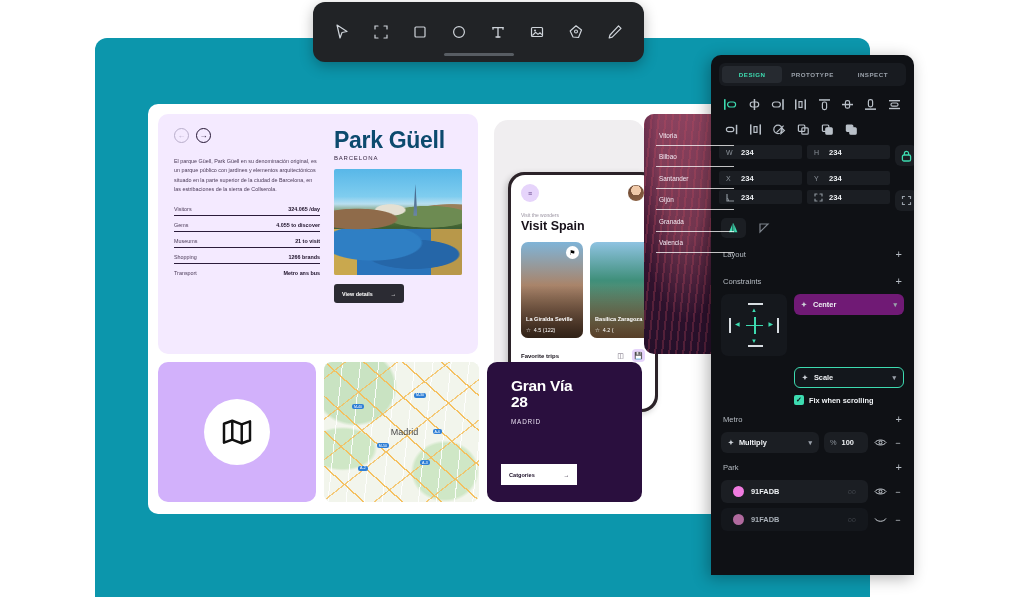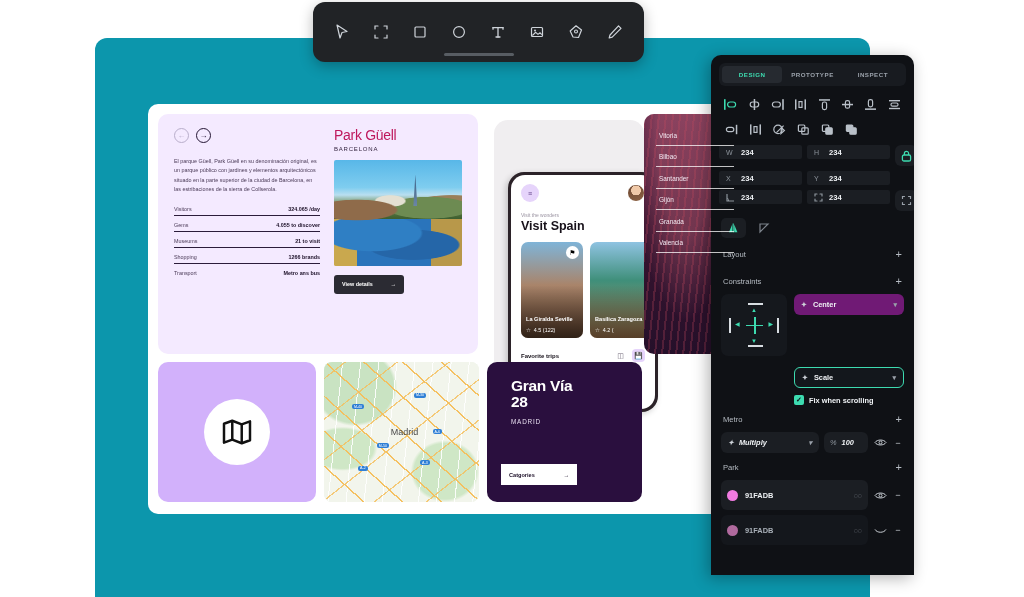--- a/index.html
+++ b/index.html
@@ -61,21 +61,21 @@
     border-top: 1px solid #2b1c3a;
     padding: 5.5px 0 3.5px;
     font-size: 5.4px;
   }
   .stat-row:first-of-type { border-top: none; padding-top: 0; }
   .stat-label { color: #4a3a57; }
   .stat-value { color: #1c1028; font-weight: bold; }
 
   .info-right { flex: 1; display: flex; flex-direction: column; }
   .park-title {
-    font-size: 14px; font-weight: normal; color: #be185d;
+    font-size: 23px; font-weight: bold; color: #0c4a6e;
     letter-spacing: -0.3px; line-height: 1.05;
   }
   .park-sub {
     font-size: 6px; color: #34243f; letter-spacing: 0.8px;
     margin-top: 3px; margin-bottom: 8px;
   }
   .park-photo {
     width: 100%; height: 106px; border-radius: 2px; position: relative;
     overflow: hidden;
     background:
@@ -357,40 +357,40 @@
   .select.focused { border:1px solid #3ddbb0; background:#13171c;margin-top:47px; }
   .sel-caret { margin-left:auto; color:#9aa1aa; font-size:7px; }
   .diamond { color:#cfd4da; font-size:7px; }
   .checkrow { display:flex; align-items:center; gap:5px; margin-top:2px; }
   .checkbox {
     width:10px; height:10px; background:#3ddbb0; border-radius:2px;
     display:flex; align-items:center; justify-content:center;
     color:#0f1115; font-size:7px; font-weight:bold;
   }
   .check-label { font-size:7.4px; font-weight:bold; color:#eef1f4; }
-  .layer-row { display:flex; align-items:center; gap:5px; padding:0 2px;font-style:italic; }
+  .layer-row { display:flex; align-items:center; gap:5px; padding:0 2px; }
   .blend {
     flex:1; background:#1b1e23; border-radius:6px; height:21px;
     display:flex; align-items:center; gap:5px; padding:0 7px;
     font-size:7.4px; font-weight:bold; color:#eef1f4;
   }
   .opacity {
     width:44px; background:#1b1e23; border-radius:6px; height:21px;
     display:flex; align-items:center; gap:5px; padding:0 6px;
     font-size:7.4px; font-weight:bold; color:#eef1f4;
   }
   .op-pct { color:#8d949c; font-weight:normal; }
   .eye { width:14px; display:flex; align-items:center; justify-content:center; color:#c9ced4; }
   .minus { width:12px; text-align:center; color:#c9ced4; font-size:9px; }
   .fill-row {
     display:flex; align-items:center; gap:5px; padding:0 2px; margin-bottom:5px;
   }
   .fill-box {
-    flex:1; background:#1b1e23; border-radius:6px; height:30px;
-    display:flex; align-items:center; gap:7px; padding:0 6px;
+    flex:1; background:#1b1e23; border-radius:6px; height:23px;
+    display:flex; align-items:center; gap:7px; padding:0 12px;
   }
   .fill-box.dim { background:#14171c; }
   .swatch { width:11px; height:11px; border-radius:50%; }
   .fill-hex { font-size:7.4px; font-weight:bold; color:#eef1f4; }
   .fill-hex.dim { color:#a9b0b8; }
   .link-ic { margin-left:auto; color:#9aa1aa; font-size:7px; }
 </style>
 </head>
 <body>
 

